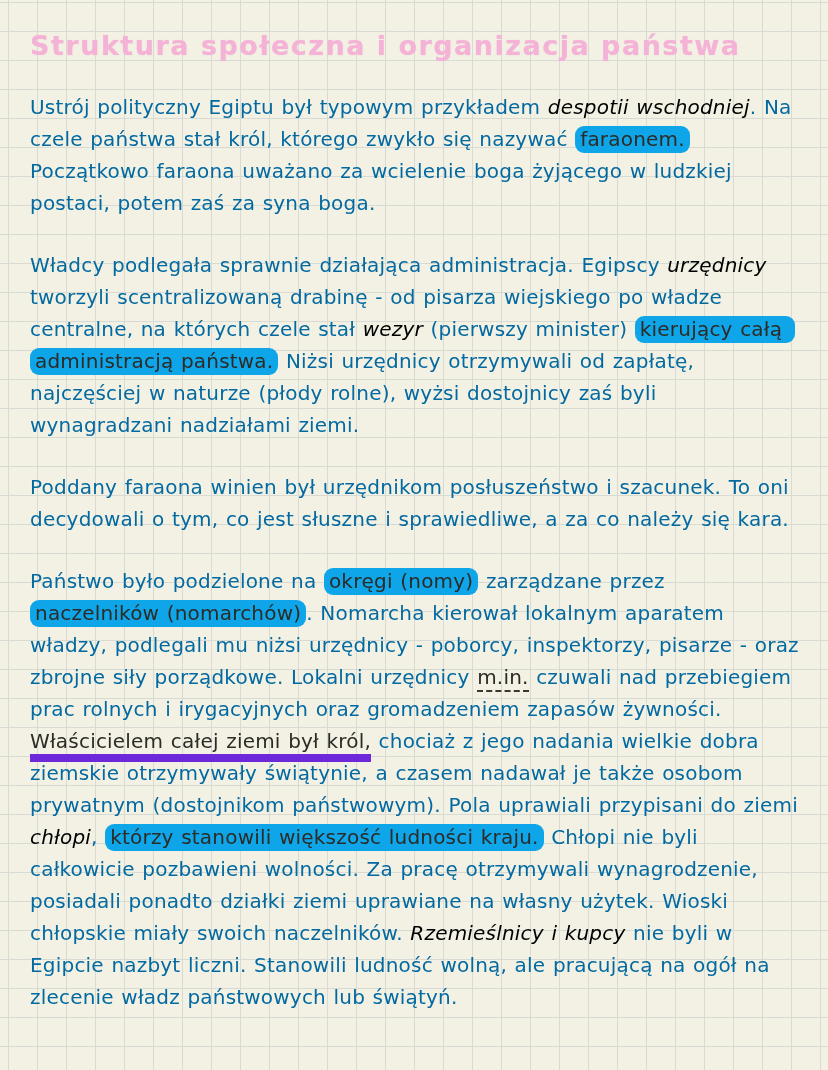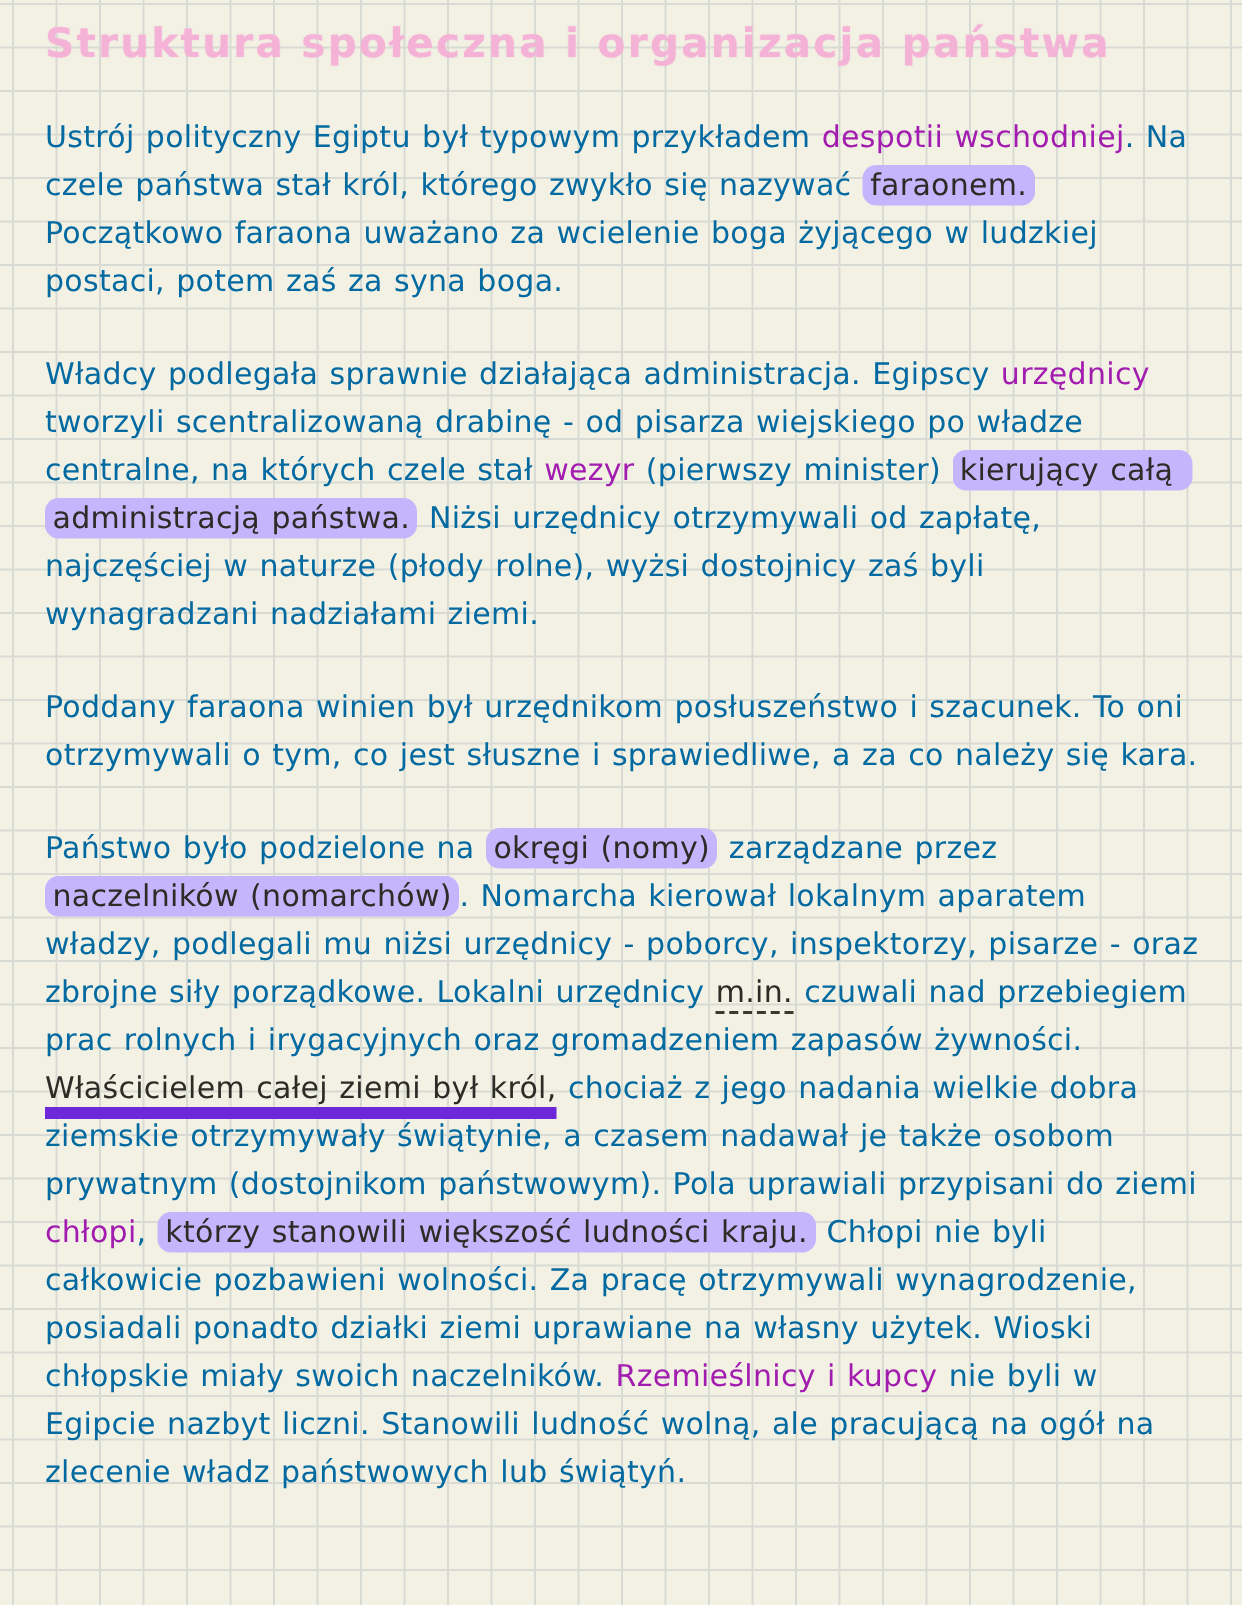--- a/index.html
+++ b/index.html
@@ -15,21 +15,21 @@
       linear-gradient(to right, #d8dad4 1px, transparent 1px),
       linear-gradient(to bottom, #d8dad4 1px, transparent 1px);
     background-size: 29px 29px;
     background-position: 8px 2px;
     font-family: "DejaVu Sans", sans-serif;
   }
   .page {
     box-sizing: border-box;
     width: 828px;
     height: 1070px;
-    padding: 8px 28px 0 30px;
+    padding: 24px 28px 0 30px;
   }
   .title {
     font-size: 27px;
     font-weight: bold;
     letter-spacing: 1.5px;
     color: #f5b2d7;
     margin: 6px 0 0 0;
     text-shadow: 0 0 1px rgba(245,178,215,.55);
   }
   .note-body {
@@ -40,23 +40,23 @@
     font-size: 20px;
     line-height: 32px;
     letter-spacing: 0.2px;
     word-spacing: 1px;
     color: #2d2b26;
     margin: 30px 0 0 0;
   }
   .para.tight { margin-top: 0; }
   .seg { white-space: pre-wrap; }
   .s-plain { color: #0369a1; }
-  .s-pink { color: #a21caf; }
+  .s-pink { color: #000000; font-style: italic; }
   .s-highlight {
-    background: #c4b5fd;
+    background: #0ea5e9;
     border-radius: 9px;
     padding: 1px 5px 2px 5px;
     -webkit-box-decoration-break: clone;
     box-decoration-break: clone;
   }
   .s-dashed-underline {
     border-bottom: 2px dashed #3a382f;
     padding-bottom: 1px;
   }
   .s-pink-underline {
@@ -65,17 +65,17 @@
   }
 </style>
 </head>
 <body>
 
 <div class="page">
   <h1 class="title">Struktura społeczna i organizacja państwa</h1>
   <div class="note-body">
       <p class="para"><span class="seg s-plain">Ustrój polityczny Egiptu był typowym przykładem </span><span class="seg s-pink">despotii wschodniej</span><span class="seg s-plain">. Na czele państwa stał król, którego zwykło się nazywać </span><span class="seg s-highlight">faraonem.</span><span class="seg s-plain"> Początkowo faraona uważano za wcielenie boga żyjącego w ludzkiej postaci, potem zaś za syna boga.</span></p>
       <p class="para"><span class="seg s-plain">Władcy podlegała sprawnie działająca administracja. Egipscy </span><span class="seg s-pink">urzędnicy</span><span class="seg s-plain"> tworzyli scentralizowaną drabinę - od pisarza wiejskiego po władze centralne, na których czele stał </span><span class="seg s-pink">wezyr</span><span class="seg s-plain"> (pierwszy minister) </span><span class="seg s-highlight">kierujący całą administracją państwa.</span><span class="seg s-plain"> Niżsi urzędnicy otrzymywali od zapłatę, najczęściej w naturze (płody rolne), wyżsi dostojnicy zaś byli wynagradzani nadziałami ziemi.</span></p>
-      <p class="para"><span class="seg s-plain">Poddany faraona winien był urzędnikom posłuszeństwo i szacunek. To oni otrzymywali o tym, co jest słuszne i sprawiedliwe, a za co należy się kara.</span></p>
+      <p class="para"><span class="seg s-plain">Poddany faraona winien był urzędnikom posłuszeństwo i szacunek. To oni decydowali o tym, co jest słuszne i sprawiedliwe, a za co należy się kara.</span></p>
       <p class="para"><span class="seg s-plain">Państwo było podzielone na </span><span class="seg s-highlight">okręgi (nomy)</span><span class="seg s-plain"> zarządzane przez </span><span class="seg s-highlight">naczelników (nomarchów)</span><span class="seg s-plain">. Nomarcha kierował lokalnym aparatem władzy, podlegali mu niżsi urzędnicy - poborcy, inspektorzy, pisarze - oraz zbrojne siły porządkowe. Lokalni urzędnicy </span><span class="seg s-dashed-underline">m.in.</span><span class="seg s-plain"> czuwali nad przebiegiem prac rolnych i irygacyjnych oraz gromadzeniem zapasów żywności.</span></p>
       <p class="para tight"><span class="seg s-pink-underline">Właścicielem całej ziemi był król,</span><span class="seg s-plain"> chociaż z jego nadania wielkie dobra ziemskie otrzymywały świątynie, a czasem nadawał je także osobom prywatnym (dostojnikom państwowym). Pola uprawiali przypisani do ziemi </span><span class="seg s-pink">chłopi</span><span class="seg s-plain">, </span><span class="seg s-highlight">którzy stanowili większość ludności kraju.</span><span class="seg s-plain"> Chłopi nie byli całkowicie pozbawieni wolności. Za pracę otrzymywali wynagrodzenie, posiadali ponadto działki ziemi uprawiane na własny użytek. Wioski chłopskie miały swoich naczelników. </span><span class="seg s-pink">Rzemieślnicy i kupcy</span><span class="seg s-plain"> nie byli w Egipcie nazbyt liczni. Stanowili ludność wolną, ale pracującą na ogół na zlecenie władz państwowych lub świątyń.</span></p>
     </div>
 </div>
 
 </body></html>

